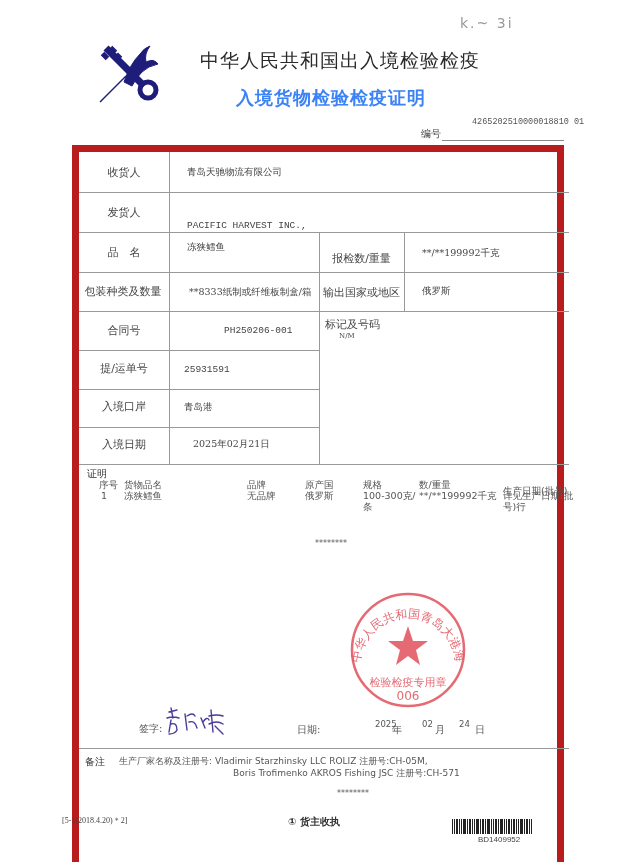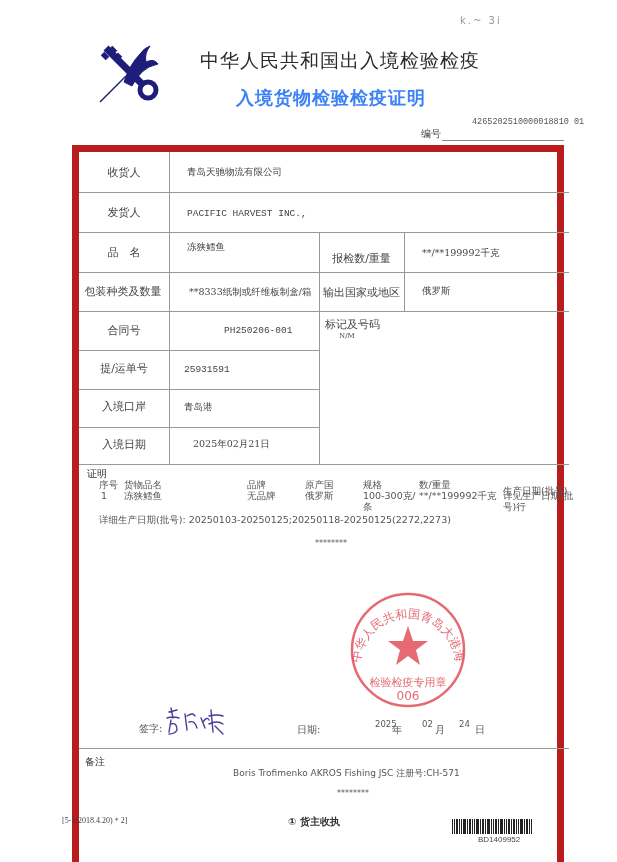--- a/index.html
+++ b/index.html
@@ -1,21 +1,21 @@
 <!DOCTYPE html>
 <html><head>
 <meta charset="utf-8">
 <style>
   html, body { margin: 0; padding: 0; }
   body {
     width: 617px; height: 862px; background: #ffffff; position: relative; overflow: hidden;
     font-family: "DejaVu Serif", serif; color: #333;
   }
   .abs { position: absolute; }
-  .handnote { left: 460px; top: 15px; font-size: 10px; color: #999; font-family: "DejaVu Sans", sans-serif; letter-spacing: 2px; }
+  .handnote { left: 460px; top: 15px; font-size: 14px; color: #999; font-family: "DejaVu Sans", sans-serif; letter-spacing: 2px; }
   .logo { left: 96px; top: 42px; width: 70px; height: 62px; }
   .title1 { left: 200px; top: 48px; font-size: 19px; font-family: "DejaVu Sans", sans-serif; color: #2a2a2a; letter-spacing: 1px; }
   .title2 { left: 236px; top: 86px; font-size: 18px; font-weight: bold; font-family: "DejaVu Sans", sans-serif; color: #3b82f6; letter-spacing: 1px; }
   .certno-val { left: 472px; top: 117px; font-size: 8.5px; color: #555; font-family: "Liberation Mono", monospace; }
   .certno-lbl { left: 421px; top: 127px; font-size: 10px; color: #444; font-family: "DejaVu Sans", sans-serif; }
   .certno-line { left: 442px; top: 140px; width: 122px; border-top: 1px solid #888; }
 
   .frame { left: 72px; top: 145px; width: 492px; height: 851px; border: 7px solid #b91c1c; box-sizing: border-box; }
   .hline { position: absolute; border-top: 1px solid #999; }
   .vline { position: absolute; border-left: 1px solid #999; }
@@ -68,21 +68,21 @@
   <div class="hline" style="left:0; top:596px; width:490px;"></div>
 
   <div class="vline" style="left:90px; top:0; height:312px;"></div>
   <div class="vline" style="left:240px; top:80px; height:232px;"></div>
   <div class="vline" style="left:325px; top:80px; height:80px;"></div>
 
   <div class="lbl" style="left:0; top:13px; width:90px;">收货人</div>
   <div class="val" style="left:108px; top:14px;">青岛天驰物流有限公司</div>
 
   <div class="lbl" style="left:0; top:53px; width:90px;">发货人</div>
-  <div class="val mono" style="left:108px; top:56px;">PACIFIC HARVEST INC.,</div>
+  <div class="val mono" style="left:108px; top:68px;">PACIFIC HARVEST INC.,</div>
 
   <div class="lbl" style="left:0; top:93px; width:90px;">品　名</div>
   <div class="val" style="left:108px; top:89px;">冻狭鳕鱼</div>
   <div class="lbl" style="left:240px; top:99px; width:85px;">报检数/重量</div>
   <div class="val" style="left:343px; top:95px;">**/**199992千克</div>
 
   <div class="lbl" style="left:-6px; top:132px; width:100px;">包装种类及数量</div>
   <div class="val" style="left:110px; top:134px;">**8333纸制或纤维板制盒/箱</div>
   <div class="lbl" style="left:240px; top:133px; width:85px;">输出国家或地区</div>
   <div class="val" style="left:343px; top:133px;">俄罗斯</div>
@@ -113,33 +113,33 @@
   <div class="small" style="left:22px; top:338px;">1</div>
   <div class="small" style="left:45px; top:338px;">冻狭鳕鱼</div>
   <div class="small" style="left:168px; top:338px;">无品牌</div>
   <div class="small" style="left:226px; top:338px;">俄罗斯</div>
   <div class="small" style="left:284px; top:338px;">100-300克/</div>
   <div class="small" style="left:284px; top:349px;">条</div>
   <div class="small" style="left:340px; top:338px;">**/**199992千克</div>
   <div class="small" style="left:424px; top:338px;">详见生产日期(批</div>
   <div class="small" style="left:424px; top:349px;">号)行</div>
 
-  <div class="small" style="left:20px; top:362px;">详细生产日期(批号): 20250103-20250125;20250118-20250125(2272,2273)</div>
   <div class="small" style="left:236px; top:387px; font-size:8px;">********</div>
 
   <div class="small" style="left:60px; top:570px; font-size:10px;">签字:</div>
   <div class="small" style="left:218px; top:571px; font-size:10px;">日期:</div>
   <div class="small" style="left:296px; top:567px; font-size:8.5px;">2025</div>
   <div class="small" style="left:313px; top:571px; font-size:10px;">年</div>
   <div class="small" style="left:343px; top:567px; font-size:8.5px;">02</div>
   <div class="small" style="left:356px; top:571px; font-size:10px;">月</div>
   <div class="small" style="left:380px; top:567px; font-size:8.5px;">24</div>
   <div class="small" style="left:396px; top:571px; font-size:10px;">日</div>
 
   <div class="small" style="left:6px; top:603px; font-size:10px; color:#333;">备注</div>
+  <div class="small mono" style="left:40px; top:603px; font-size:9px;">生产厂家名称及注册号: Vladimir Starzhinsky LLC ROLIZ 注册号:CH-05M,</div>
   <div class="small mono" style="left:154px; top:615px; font-size:9px;">Boris Trofimenko AKROS Fishing JSC 注册号:CH-571</div>
   <div class="small" style="left:258px; top:637px; font-size:8px;">********</div>
 </div>
 
 <svg class="abs stamp" viewBox="0 0 132 128">
   <defs>
     <path id="arcTop" d="M18 78 A48 48 0 1 1 114 78"></path>
   </defs>
   <circle cx="66" cy="62" r="56" fill="none" stroke="#e0505a" stroke-width="2.5" opacity="0.85"></circle>
   <text font-size="12" fill="#e0505a" opacity="0.85" font-family="DejaVu Sans, sans-serif">

